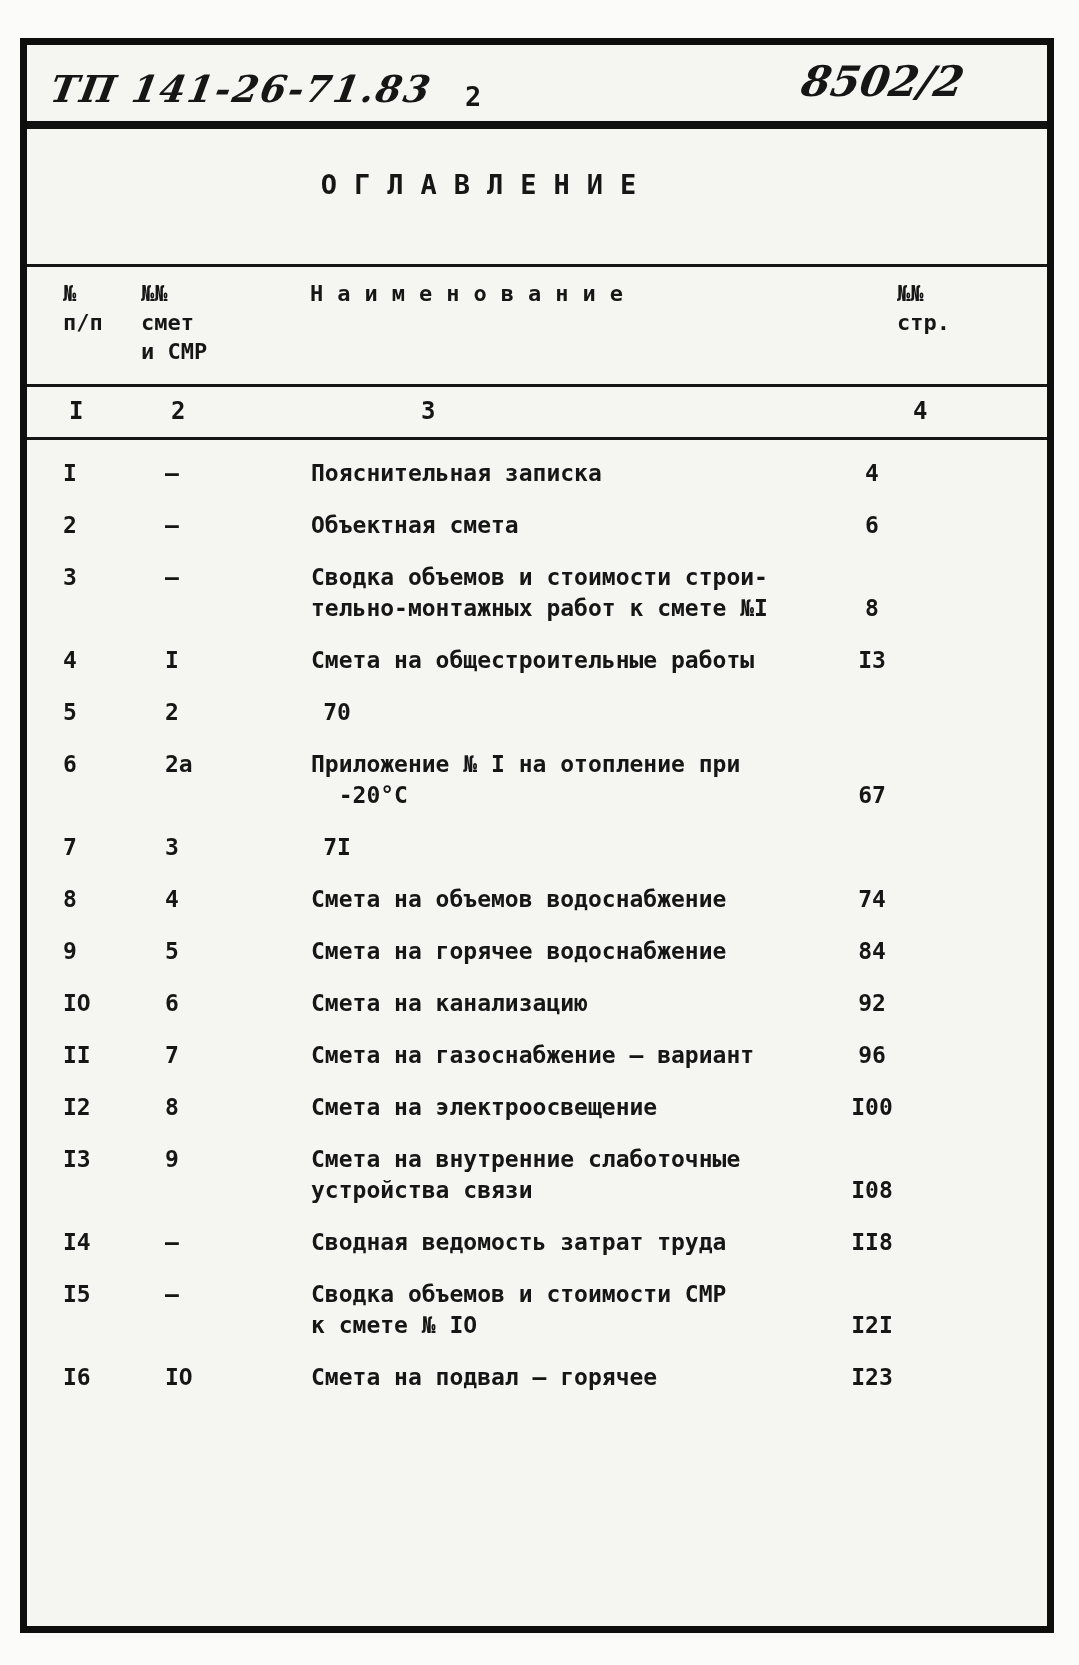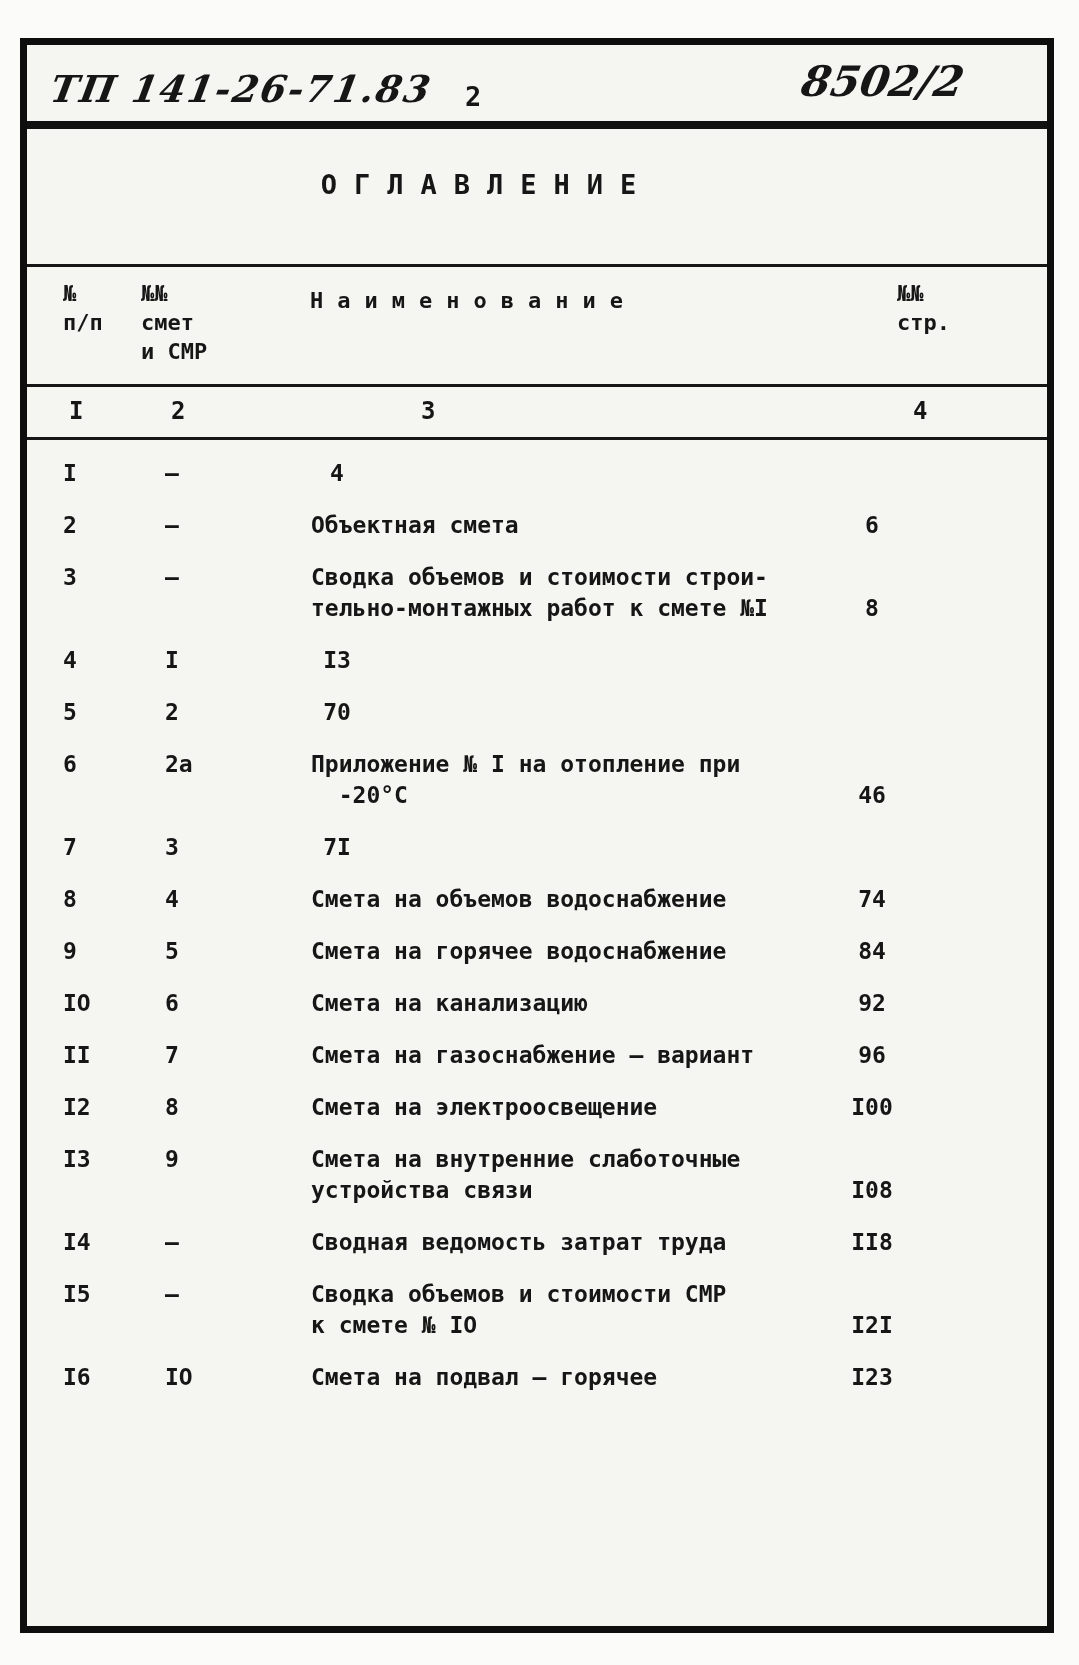--- a/index.html
+++ b/index.html
@@ -80,21 +80,21 @@
     border-top: 3px solid #161616;
     border-bottom: 3px solid #161616;
     padding: 12px 0 18px;
     font-size: 22px;
     font-weight: 700;
     line-height: 29px;
   }
   .th { white-space: pre-wrap; }
   .th-num  { padding-left: 36px; }
   .th-est  { padding-left: 14px; }
-  .th-name { padding-left: 28px; letter-spacing: 14px; margin-top: 7px; }
+  .th-name { padding-left: 28px; letter-spacing: 14px; }
   .th-page { padding-left: 80px; }
   .index-row {
     border-bottom: 3px solid #161616;
     padding: 9px 0 10px;
     font-size: 24px;
     font-weight: 700;
     line-height: 31px;
   }
   .ix-1 { padding-left: 42px; }
   .ix-2 { padding-left: 44px; }
@@ -145,51 +145,53 @@
       <div class="ix-1">I</div>
       <div class="ix-2">2</div>
       <div class="ix-3">3</div>
       <div class="ix-4">4</div>
     </div>
 
     <div class="tbody">
         <div class="toc-row grid4">
     <span class="cell-num">I</span>
     <span class="cell-est">–</span>
+    <span class="cell-name">Пояснительная записка</span>
     <span class="cell-page">4</span>
   </div>
         <div class="toc-row grid4">
     <span class="cell-num">2</span>
     <span class="cell-est">–</span>
     <span class="cell-name">Объектная смета</span>
     <span class="cell-page">6</span>
   </div>
         <div class="toc-row grid4">
     <span class="cell-num">3</span>
     <span class="cell-est">–</span>
     <span class="cell-name">Сводка объемов и стоимости строи-
 тельно-монтажных работ к смете №I</span>
     <span class="cell-page">8</span>
   </div>
         <div class="toc-row grid4">
     <span class="cell-num">4</span>
     <span class="cell-est">I</span>
+    <span class="cell-name">Смета на общестроительные работы</span>
     <span class="cell-page">I3</span>
   </div>
         <div class="toc-row grid4">
     <span class="cell-num">5</span>
     <span class="cell-est">2</span>
     <span class="cell-page">70</span>
   </div>
         <div class="toc-row grid4">
     <span class="cell-num">6</span>
     <span class="cell-est">2а</span>
     <span class="cell-name">Приложение № I на отопление при
   -20°С</span>
-    <span class="cell-page">46</span>
+    <span class="cell-page">67</span>
   </div>
         <div class="toc-row grid4">
     <span class="cell-num">7</span>
     <span class="cell-est">3</span>
     <span class="cell-page">7I</span>
   </div>
         <div class="toc-row grid4">
     <span class="cell-num">8</span>
     <span class="cell-est">4</span>
     <span class="cell-name">Смета на объемов водоснабжение</span>

